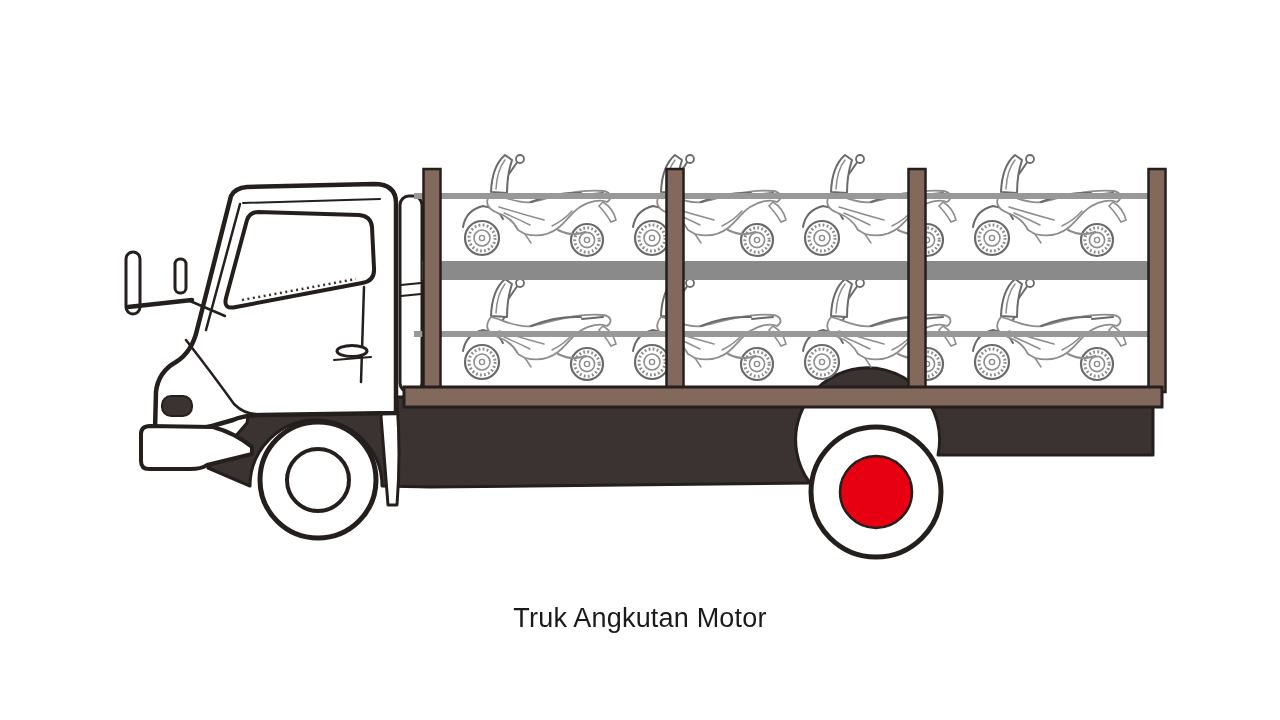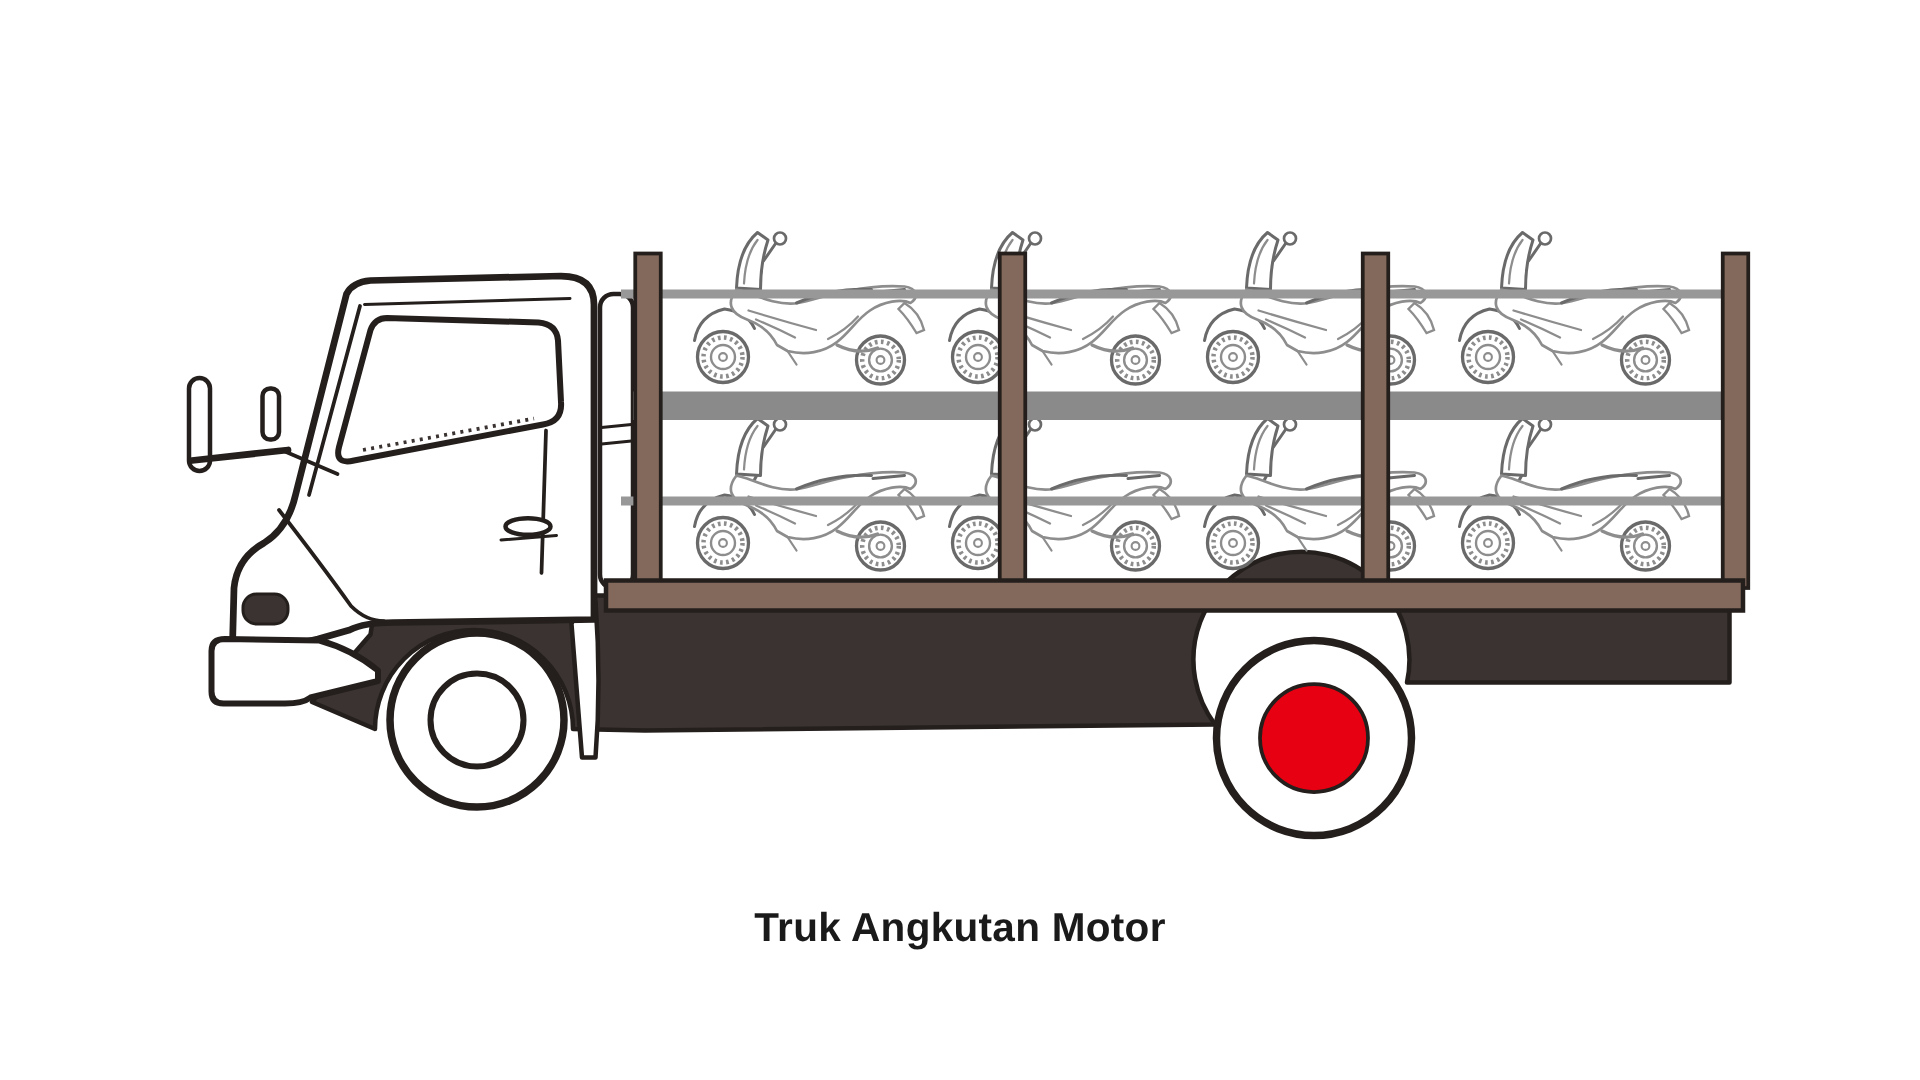--- a/index.html
+++ b/index.html
@@ -14,21 +14,21 @@
     --moto-dark:#6a6a6a;
     --caption:#1a1a1a;
     --cab-fill:#ffffff;
   }
   html,body{margin:0;padding:0;background:var(--background);}
   body{width:1280px;height:720px;position:relative;overflow:hidden;
        font-family:"Liberation Sans",sans-serif;}
   .stage{position:absolute;inset:0;margin:0;}
   svg{display:block;width:1280px;height:720px;}
   .caption{position:absolute;top:603px;left:0;width:100%;text-align:center;
-           font-weight:700;font-size:27px;letter-spacing:.2px;color:var(--caption);}
+           font-weight:400;font-size:27px;letter-spacing:.2px;color:var(--caption);}
 
   
   .tire{fill:#fff;stroke:var(--moto-dark);stroke-width:2.2;}
   .tread{fill:none;stroke:var(--moto-line);stroke-width:3;stroke-dasharray:1.8 2.3;}
   .rim{fill:#fff;stroke:var(--moto-line);stroke-width:1.6;}
   .hubdot{fill:none;stroke:var(--moto-line);stroke-width:1.4;}
   .dk{fill:none;stroke:var(--moto-dark);stroke-width:2;stroke-linecap:round;}
   .ln{fill:none;stroke:var(--moto-line);stroke-width:1.5;stroke-linecap:round;}
   .ln2{fill:none;stroke:var(--moto-line);stroke-width:2.2;stroke-linecap:round;}
   .wind{fill:#fff;stroke:var(--moto-dark);stroke-width:2;stroke-linejoin:round;}

